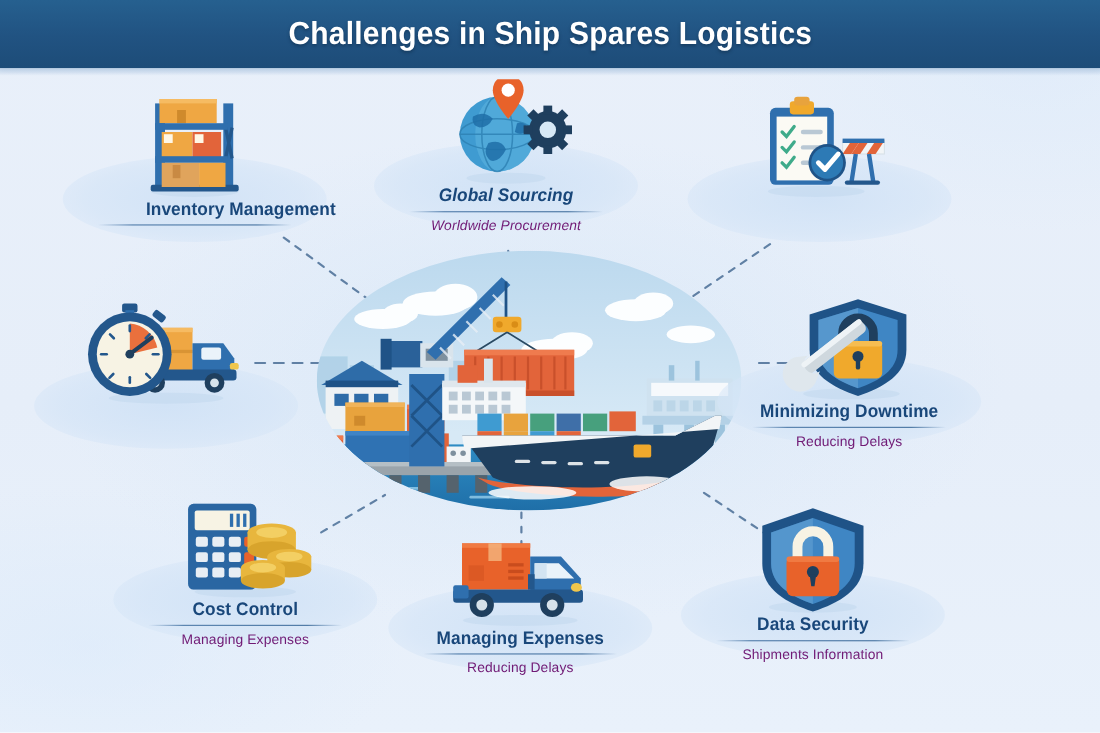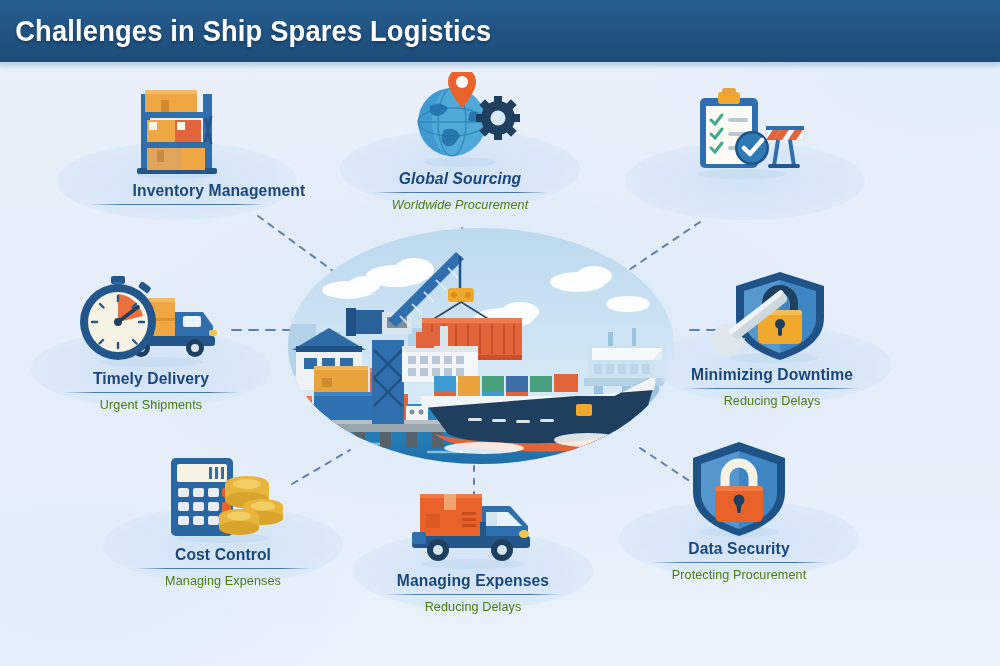--- a/index.html
+++ b/index.html
@@ -22,21 +22,21 @@
       radial-gradient(ellipse 40% 30% at 8% 88%, rgba(215,232,250,.45) 0%, rgba(232,239,249,0) 72%),
       radial-gradient(ellipse 40% 30% at 94% 10%, rgba(215,232,250,.40) 0%, rgba(232,239,249,0) 72%),
       linear-gradient(180deg,#e9f0fa 0%, #e6eef9 55%, #e9f1fb 100%);
   }
 
   
   .header {
     position: absolute; left: 0; top: 0;
     width: 1000px; height: 62px;
     background: linear-gradient(180deg,#26608f 0%, #215382 52%, #1d4c78 100%);
-    display: flex; align-items: center; 
+    display: flex; align-items: center; justify-content: center;
     box-shadow: 0 2px 5px rgba(25,65,105,.22);
   }
   .header-title {
     color: #ffffff;
     font-size: 29px;
     font-weight: bold;
     letter-spacing: .2px;
     transform: scaleX(.94);
     text-shadow: 0 2px 3px rgba(10,35,60,.45);
     white-space: nowrap;
@@ -75,32 +75,32 @@
     font-size: 16.5px; font-weight: bold; color: #19477a;
     transform: scaleX(.95);
     letter-spacing: .1px; white-space: nowrap;
     line-height: 20px;
   }
   .node .rule {
     width: 176px; height: 1.4px; margin: 4px auto 5px auto;
     background: linear-gradient(90deg, rgba(70,118,168,0) 0%, #4f7ba9 18%, #44719f 82%, rgba(70,118,168,0) 100%);
   }
   .node .sub {
-    font-size: 12.6px; color: #4d7c0f; white-space: nowrap;
+    font-size: 12.6px; color: #701a75; white-space: nowrap;
     letter-spacing: .1px;
   }
   
   #node-inventory  { left: 42px;  top: 84px; text-align: right;  }
   #node-global     { left: 325px; top: 72px; font-style: italic;  }
   #node-customs    { left: 610px; top: 84px;  }
   #node-timely     { left: 16px;  top: 272px; }
   #node-downtime   { left: 637px; top: 268px; }
   #node-cost       { left: 88px;  top: 448px; }
   #node-expenses   { left: 338px; top: 474px; }
-  #node-security   { left: 604px; top: 442px; }
+  #node-security   { left: 604px; top: 462px; }
   
   .node .pill { top: 58px; }
 </style>
 </head>
 <body>
 
 <div id="infographic">
   <div class="bg-wash"></div>
 
   <div class="header">
@@ -462,25 +462,20 @@
             <path d="M29,30 l3.5,3.5"></path>
               <path d="M62,66 l3.5,3.5"></path>
               <path d="M65,30 l-3.5,3.5"></path>
               <path d="M32,66 l-3.5,3.5"></path>
           </g>
           <path d="M47,48 L67,33" stroke="#1f3f5e" stroke-width="3.6" stroke-linecap="round"></path>
           <circle cx="47" cy="48" r="4" fill="#1f3f5e"></circle>
         </g>
       </svg>
     </div>
-    <div class="labels">
-      <div class="title">Timely Delivery</div>
-      <div class="rule"></div>
-      <div class="sub">Urgent Shipments</div>
-    </div>
   </div>
 
   <div class="node" id="node-downtime">
     <div class="pill"></div>
     <div class="art">
       <svg width="140" height="96" viewBox="0 0 140 96">
         <ellipse cx="72" cy="90" rx="44" ry="5" fill="#c3d8ee" opacity=".6"></ellipse>
 
         <g>
           <path d="M78,4 L122,18 L122,50 C122,72 102,84 78,92 C54,84 34,72 34,50 L34,18 Z" fill="#1f5387"></path>
@@ -622,17 +617,17 @@
           <rect x="36" y="46" width="48" height="36" rx="6" fill="#e8622a"></rect>
           <rect x="36" y="46" width="48" height="5" rx="2.5" fill="#f07a42"></rect>
           <circle cx="60" cy="60" r="5.5" fill="#1f3f5e"></circle>
           <path d="M57,62 h6 l-1.5,11 h-3 Z" fill="#1f3f5e"></path>
         </g>
       </svg>
     </div>
     <div class="labels">
       <div class="title">Data Security</div>
       <div class="rule"></div>
-      <div class="sub">Protecting Procurement</div>
+      <div class="sub">Shipments Information</div>
     </div>
   </div>
 
 </div>
 
 </body></html>

